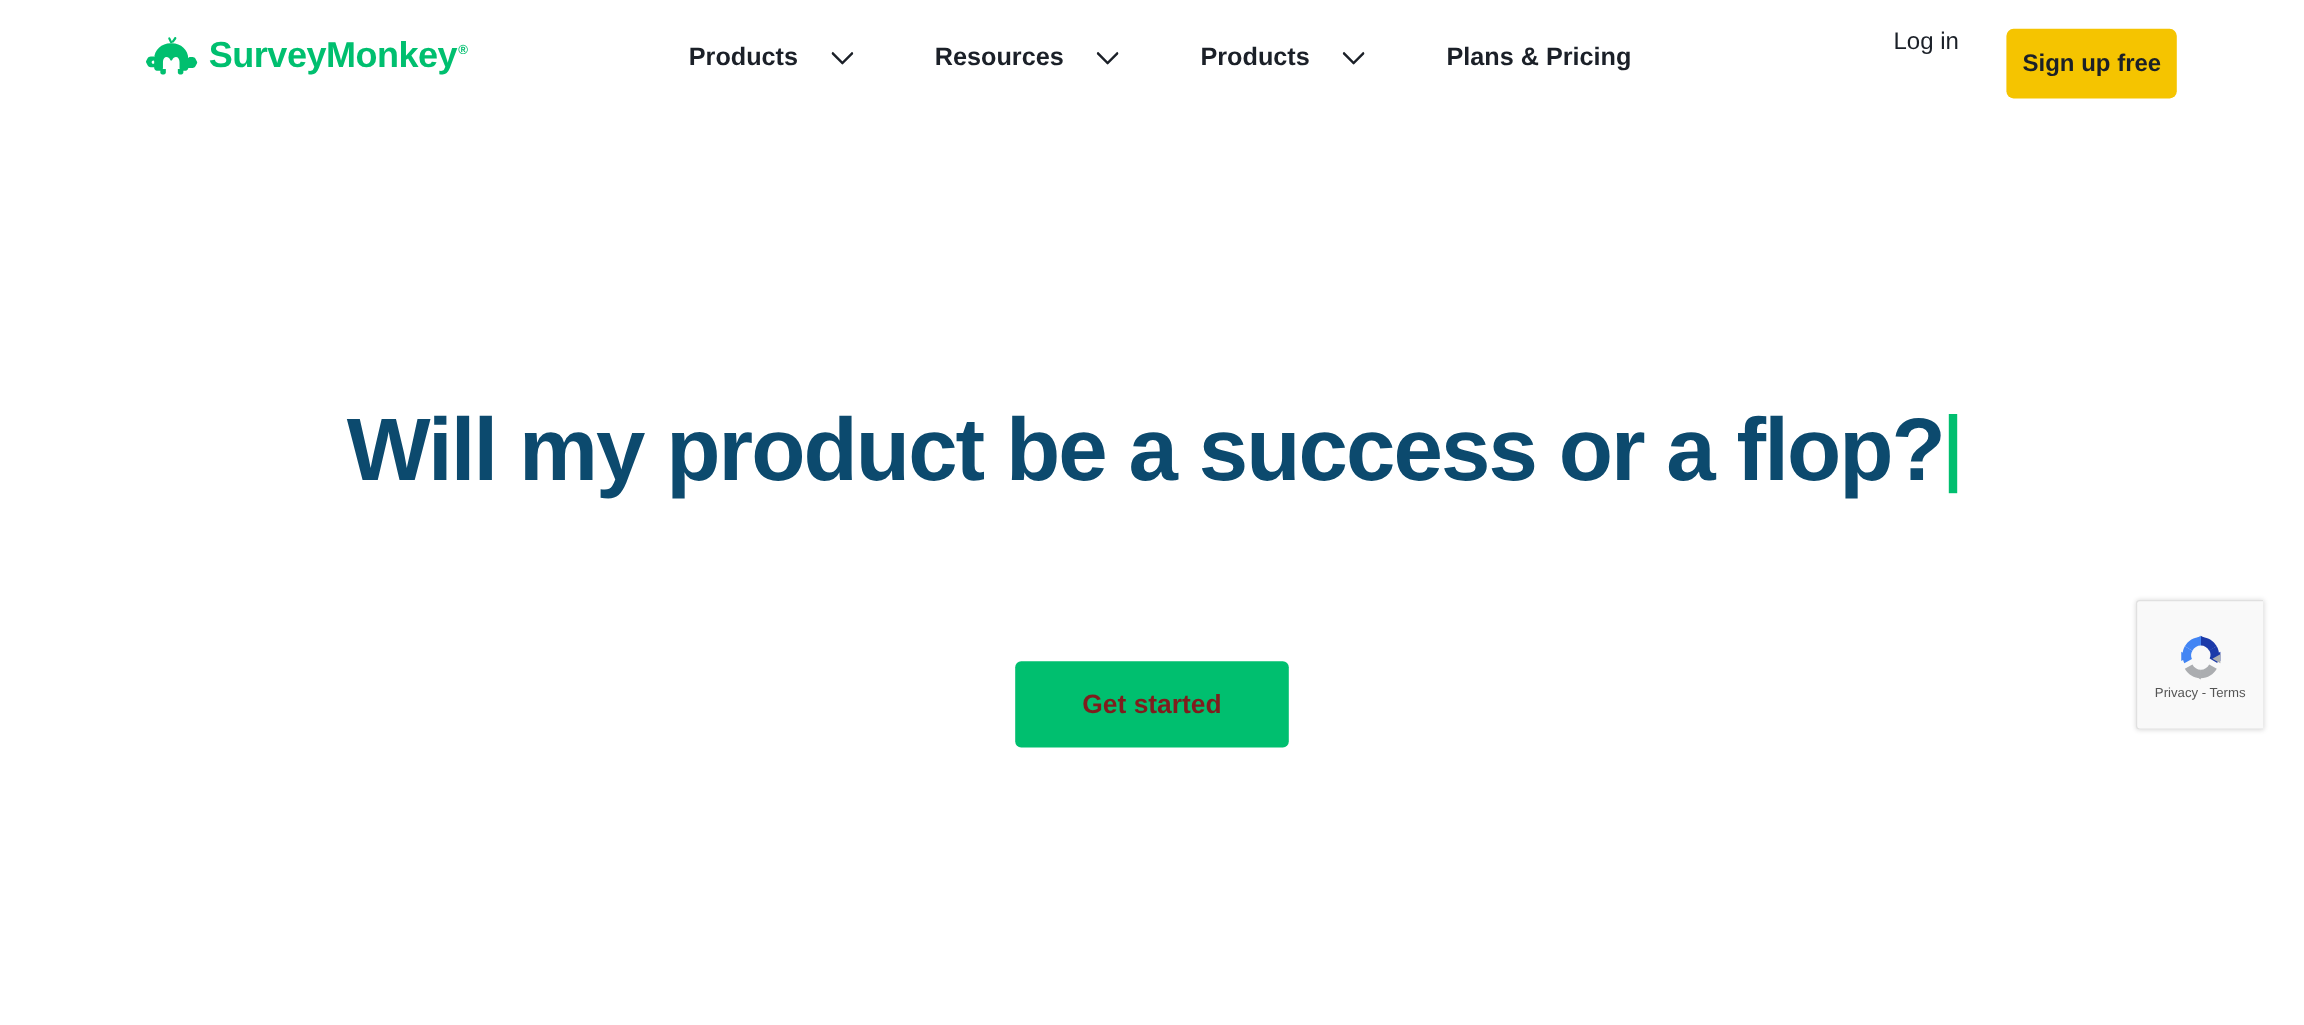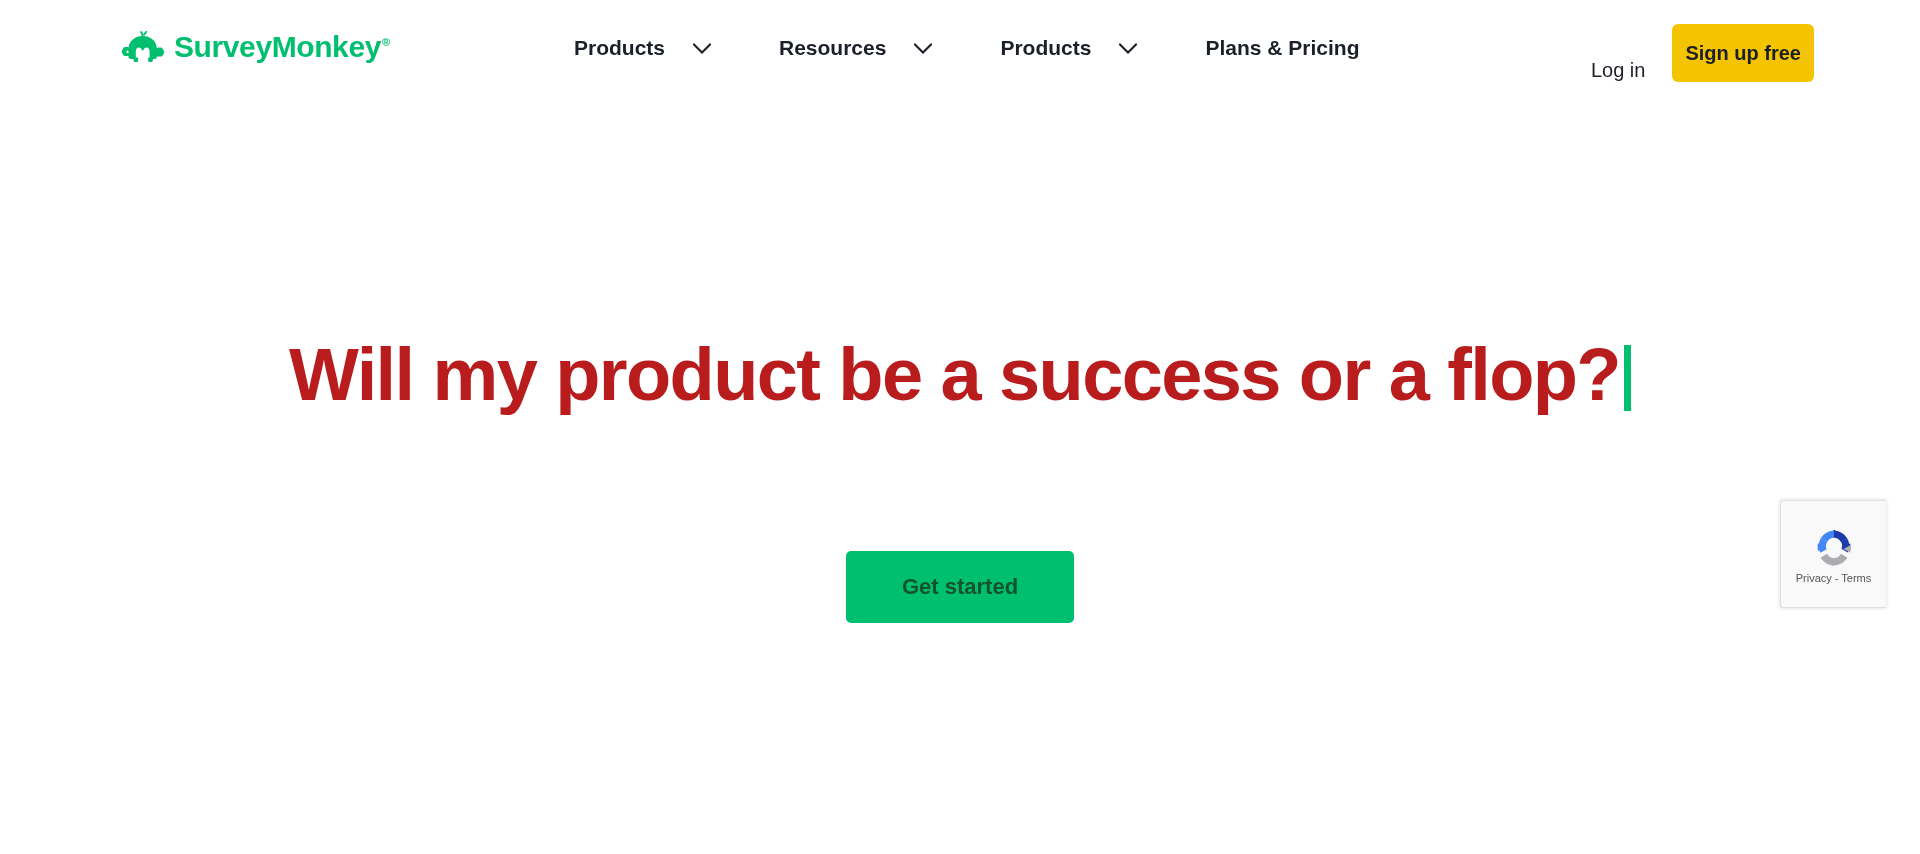--- a/index.html
+++ b/index.html
@@ -54,21 +54,21 @@
     color: #1b2028;
     padding: 0 34px;
     cursor: pointer;
     white-space: nowrap;
     line-height: 28px;
   }
   .chev { display: block; width: 18px; height: 11px; flex: 0 0 auto; }
 
   .auth {
     position: absolute; right: 106px; top: 24px;
-    display: flex; align-items: flex-end; gap: 19px;
+    display: flex; align-items: flex-start; gap: 32px;
   }
   .login-link {
     font-size: 20px; font-weight: 400; color: #1b2028;
     cursor: pointer; white-space: nowrap; padding: 0 8px;
   }
   .signup-btn {
     background: #f5c400;
     color: #1b2028;
     font-size: 20px;
     font-weight: 700;
@@ -87,21 +87,21 @@
     position: absolute; top: 0; left: 0; width: 1920px; height: 854px;
     display: flex; flex-direction: column; align-items: center;
     pointer-events: none;
   }
   .headline {
     position: absolute;
     top: 338px; left: 0; width: 1920px;
     text-align: center;
     font-size: 74px;
     font-weight: 700;
-    color: #b91c1c;
+    color: #0c4a6e;
     letter-spacing: -1.6px;
     line-height: 1;
     white-space: nowrap;
     font-stretch: condensed;
   }
   .caret {
     display: inline-block;
     width: 7px; height: 66px;
     background: #00bf6f;
     vertical-align: -11px;
@@ -118,21 +118,21 @@
     white-space: nowrap;
   }
   .cta-wrap {
     position: absolute;
     top: 551px; left: 0; width: 1920px;
     display: flex; justify-content: center;
     pointer-events: auto;
   }
   .cta-btn {
     background: #00bf6f;
-    color: #14532d;
+    color: #7f1d1d;
     font-size: 22px;
     font-weight: 700;
     border: none;
     border-radius: 5px;
     width: 228px;
     height: 72px;
     cursor: pointer;
     font-family: "Liberation Sans", sans-serif;
   }
 

